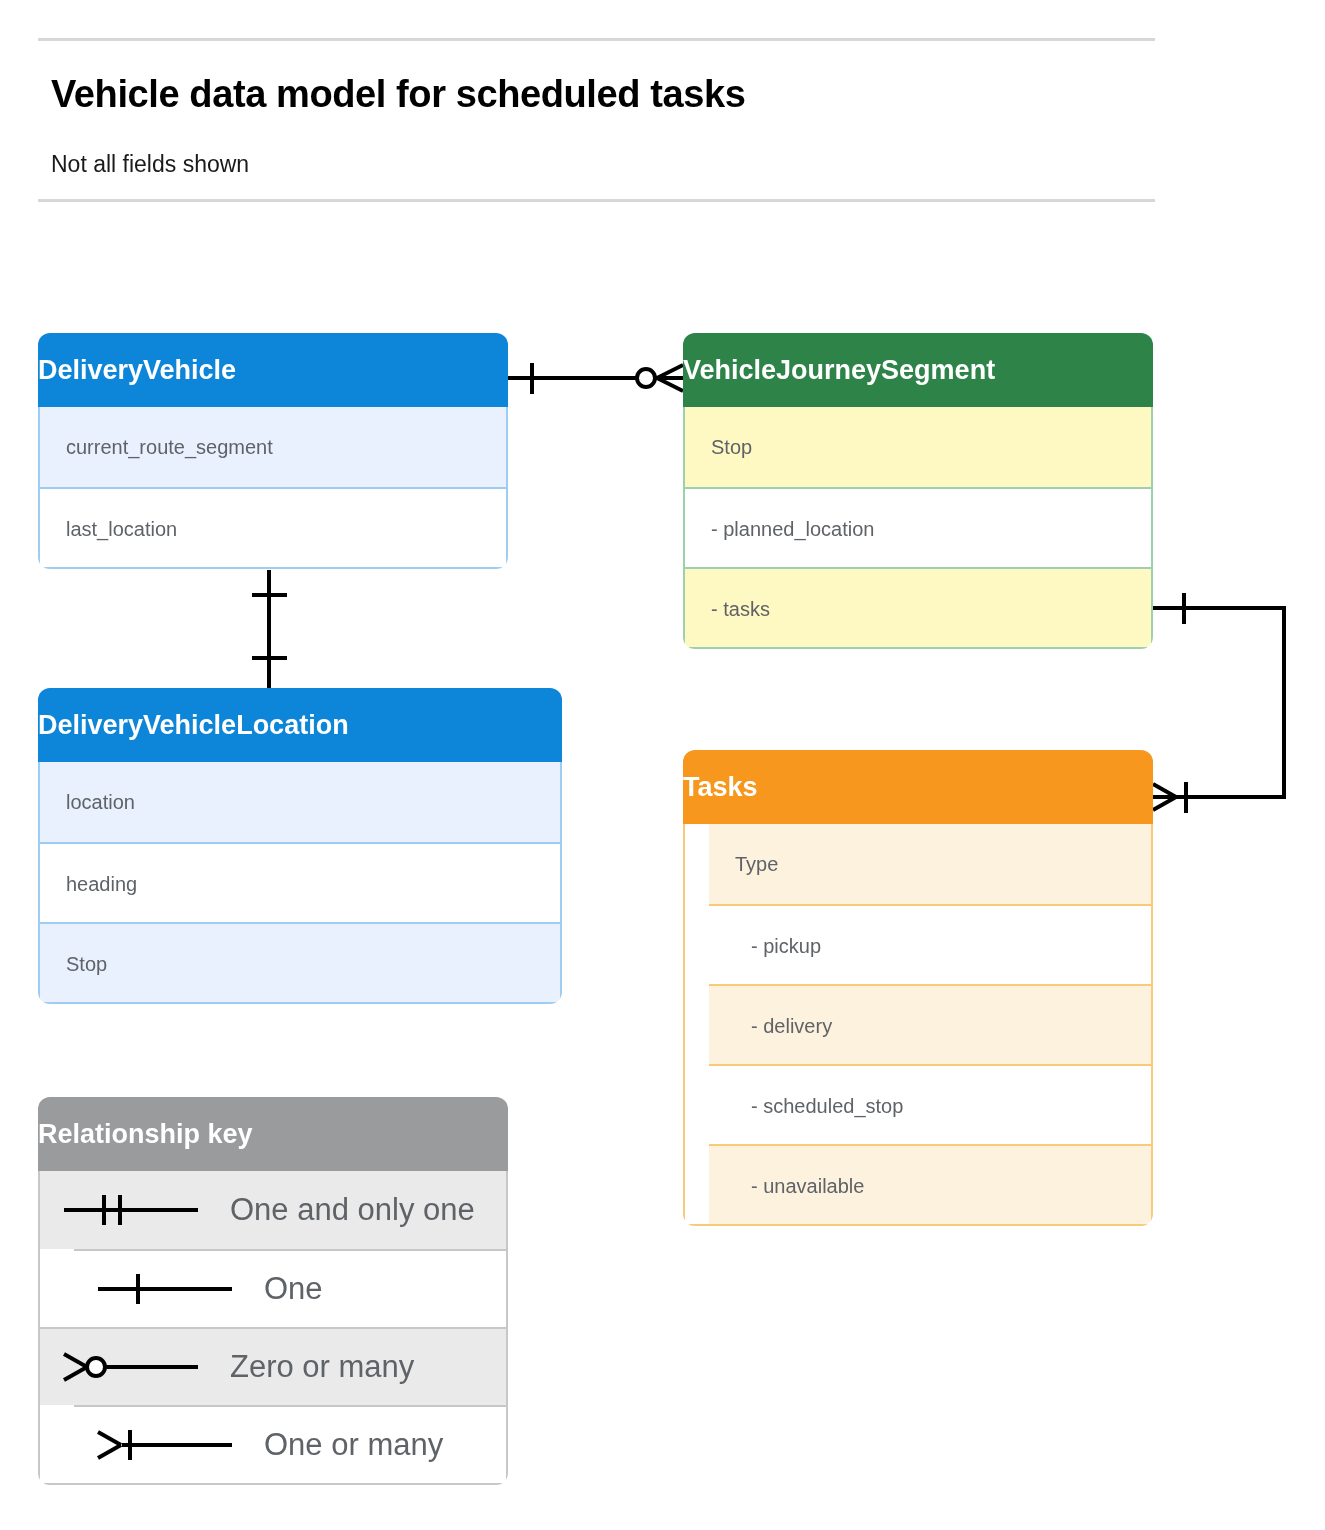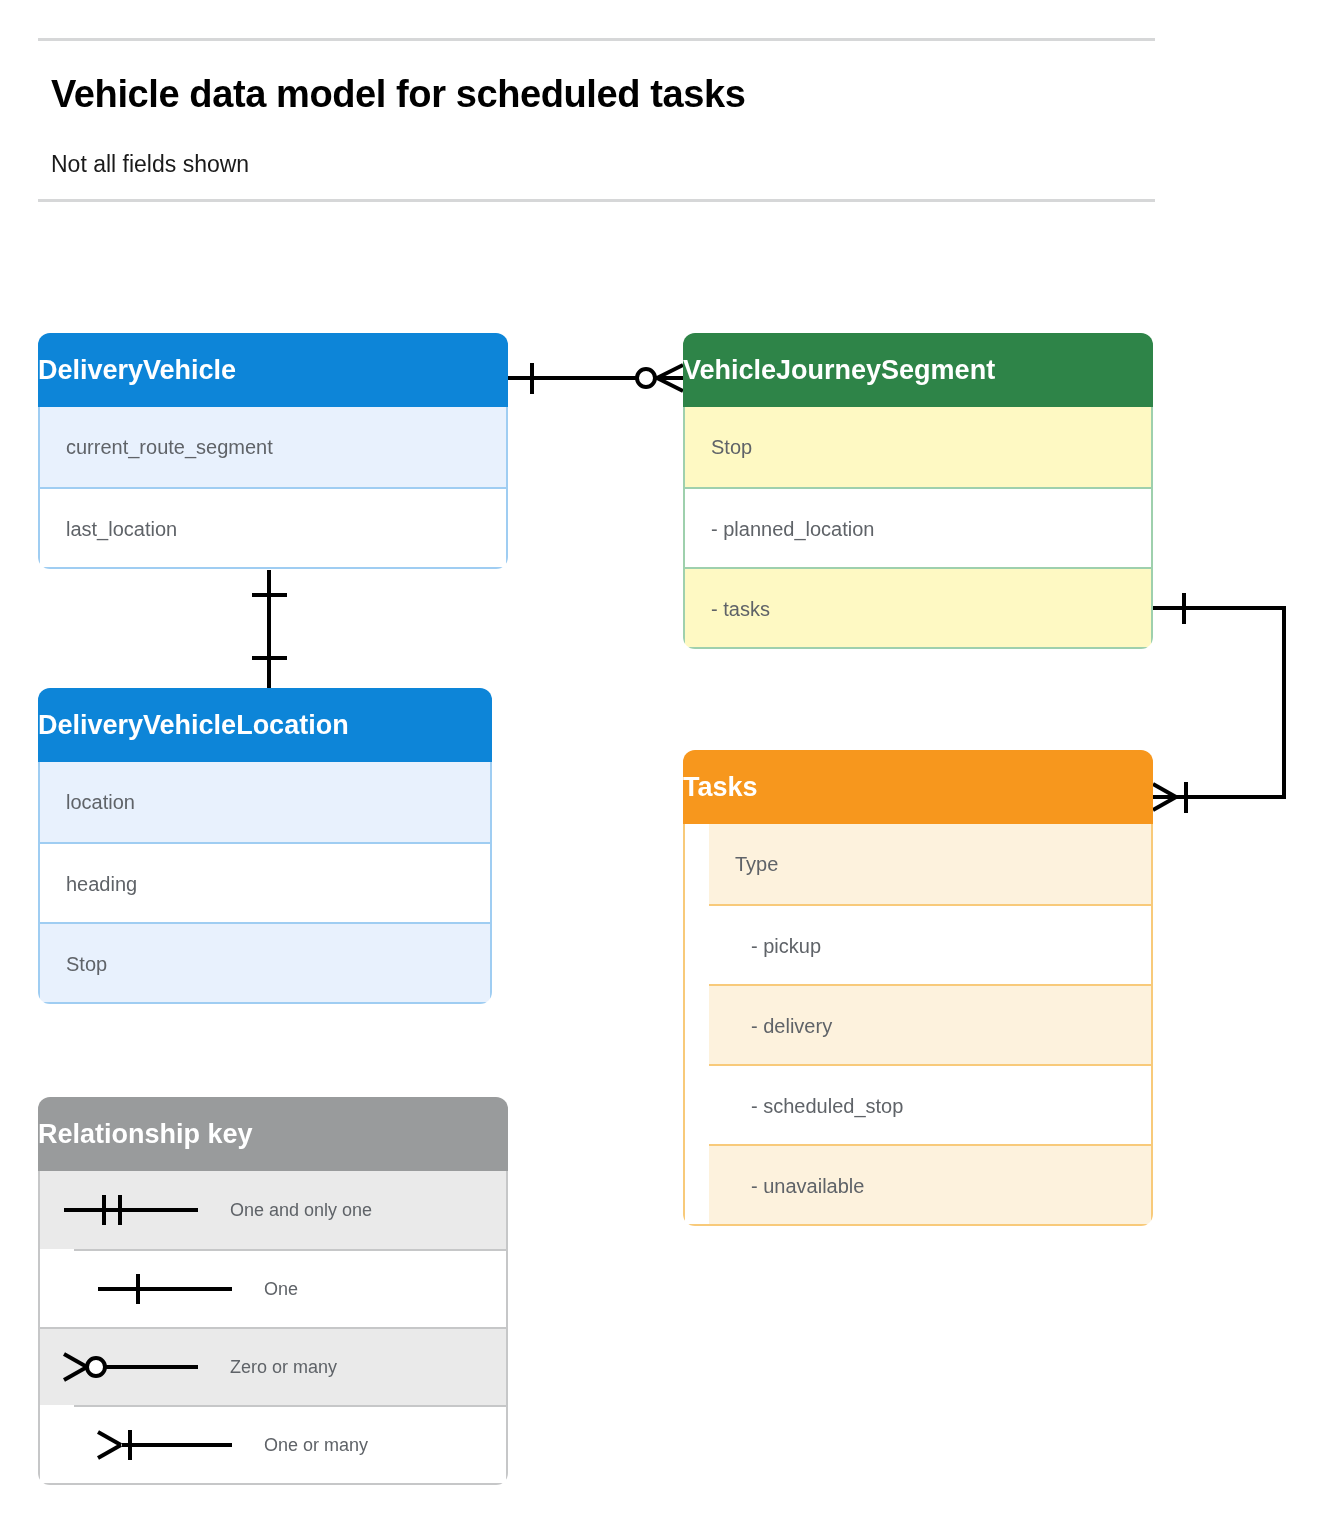--- a/index.html
+++ b/index.html
@@ -108,21 +108,21 @@
 
   
   .theme-gray .entity-header { background: #999b9c; }
   .theme-gray .entity-rows   { border-color: #c6c7c8; }
   .theme-gray .row-alt       { background: #eaeaea; }
   .theme-gray .row-plain     { background: #ffffff; margin-left: 34px; }
 
   
   #entity-delivery-vehicle          { left: 38px;  top: 333px;  width: 470px; }
   #entity-vehicle-journey-segment   { left: 683px; top: 333px;  width: 470px; }
-  #entity-delivery-vehicle-location { left: 38px;  top: 688px;  width: 454px; }
+  #entity-delivery-vehicle-location { left: 38px;  top: 688px;  width: 524px; }
   #entity-tasks                     { left: 683px; top: 750px;  width: 470px; }
   #legend-box                       { left: 38px;  top: 1097px; width: 470px; }
 
   
   .legend-row {
     height: 78px;
     box-sizing: border-box;
     position: relative;
     overflow: hidden;
   }
@@ -133,21 +133,21 @@
     top: 50%;
     transform: translateY(-50%);
     width: 150px;
     height: 40px;
   }
   .legend-label {
     position: absolute;
     left: 190px;
     top: 50%;
     transform: translateY(-50%);
-    font-size: 18px;
+    font-size: 31px;
     color: #5f6368;
     white-space: nowrap;
   }
 
   
   #connector-layer {
     position: absolute;
     left: 0;
     top: 0;
     width: 1325px;

